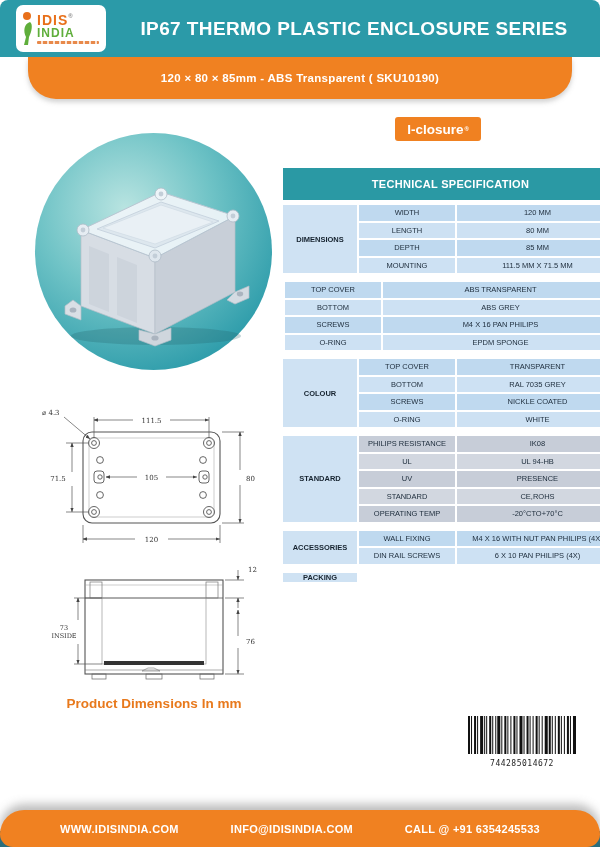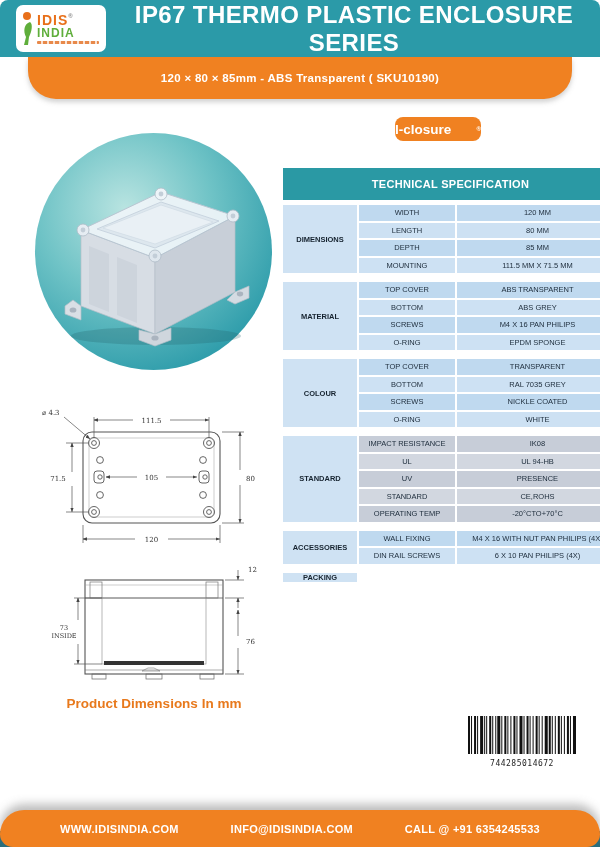--- a/index.html
+++ b/index.html
@@ -18,40 +18,40 @@
     border-radius:7px;display:flex;align-items:center;padding:2px 4px;box-sizing:border-box;
   }
   .logo-text{display:flex;flex-direction:column;line-height:1;margin-left:2px;}
   .logo-idis{color:#E8701A;font-weight:bold;font-size:14px;letter-spacing:1px;}
   .logo-india{color:#5FAE3B;font-weight:bold;font-size:12px;letter-spacing:1px;}
   .logo-reg{color:#888;font-size:6px;vertical-align:top;}
   .logo-tagline{margin-top:2px;height:3px;width:62px;
     background:repeating-linear-gradient(90deg,#E8894A 0 4px,rgba(232,137,74,.25) 4px 6px);border-radius:1px;}
   .header-title{
     flex:1;margin-left:108px;text-align:center;color:#fff;font-weight:800;
-    font-size:24px;letter-spacing:.4px;
+    font-size:19px;letter-spacing:.4px;
   }
   .banner-orange{
     position:absolute;top:57px;left:28px;width:544px;height:42px;
     background:var(--orange,#F08121);border-radius:0 0 28px 28px;
     display:flex;align-items:center;justify-content:center;
     color:#fff;font-weight:bold;font-size:11.5px;letter-spacing:.3px;
     box-shadow:0 3px 5px rgba(120,120,120,.35);
   }
   
   .photo-circle{
     position:absolute;left:35px;top:133px;width:237px;height:237px;border-radius:50%;
     background:radial-gradient(circle at 38% 32%, #b9e4e1 0%, #6fc3c6 40%, #2f9dab 78%, #27909f 100%);
     display:flex;align-items:center;justify-content:center;
   }
   
   .badge{
     position:absolute;left:395px;top:117px;width:86px;height:24px;
-    background:var(--orange,#F08121);border-radius:8px;color:#fff;font-weight:bold;
-    font-size:13.5px;display:flex;align-items:center;justify-content:space-between;
+    background:var(--orange,#F08121);border-radius:3px;color:#fff;font-weight:bold;
+    font-size:13.5px;display:flex;align-items:center;justify-content:center;
   }
   .badge sup{font-size:6px;margin-left:1px;}
   
   .spec{position:absolute;left:283px;top:168px;width:335px;}
   .spec-header{
     height:32px;background:var(--tealTable,#2A99A4);color:#fff;font-weight:bold;
     font-size:11px;letter-spacing:.3px;display:flex;align-items:center;justify-content:center;
     margin-bottom:5px;
   }
   .sec{display:flex;margin-bottom:9px;}
@@ -170,21 +170,20 @@
               <div class="cell cell-param">DEPTH</div>
               <div class="cell cell-value">85 MM</div>
             </div>
             <div class="row">
               <div class="cell cell-param">MOUNTING</div>
               <div class="cell cell-value">111.5 MM X 71.5 MM</div>
             </div>
           </div>
         </div>
         <div class="sec blue">
-          <div class="sec-label">MATERIAL</div>
           <div class="sec-rows">
             <div class="row">
               <div class="cell cell-param">TOP COVER</div>
               <div class="cell cell-value">ABS TRANSPARENT</div>
             </div>
             <div class="row">
               <div class="cell cell-param">BOTTOM</div>
               <div class="cell cell-value">ABS GREY</div>
             </div>
             <div class="row">
@@ -215,21 +214,21 @@
             <div class="row">
               <div class="cell cell-param">O-RING</div>
               <div class="cell cell-value">WHITE</div>
             </div>
           </div>
         </div>
         <div class="sec gray">
           <div class="sec-label">STANDARD</div>
           <div class="sec-rows">
             <div class="row">
-              <div class="cell cell-param">IMPACT RESISTANCE</div>
+              <div class="cell cell-param">PHILIPS RESISTANCE</div>
               <div class="cell cell-value">IK08</div>
             </div>
             <div class="row">
               <div class="cell cell-param">UL</div>
               <div class="cell cell-value">UL 94-HB</div>
             </div>
             <div class="row">
               <div class="cell cell-param">UV</div>
               <div class="cell cell-value">PRESENCE</div>
             </div>

